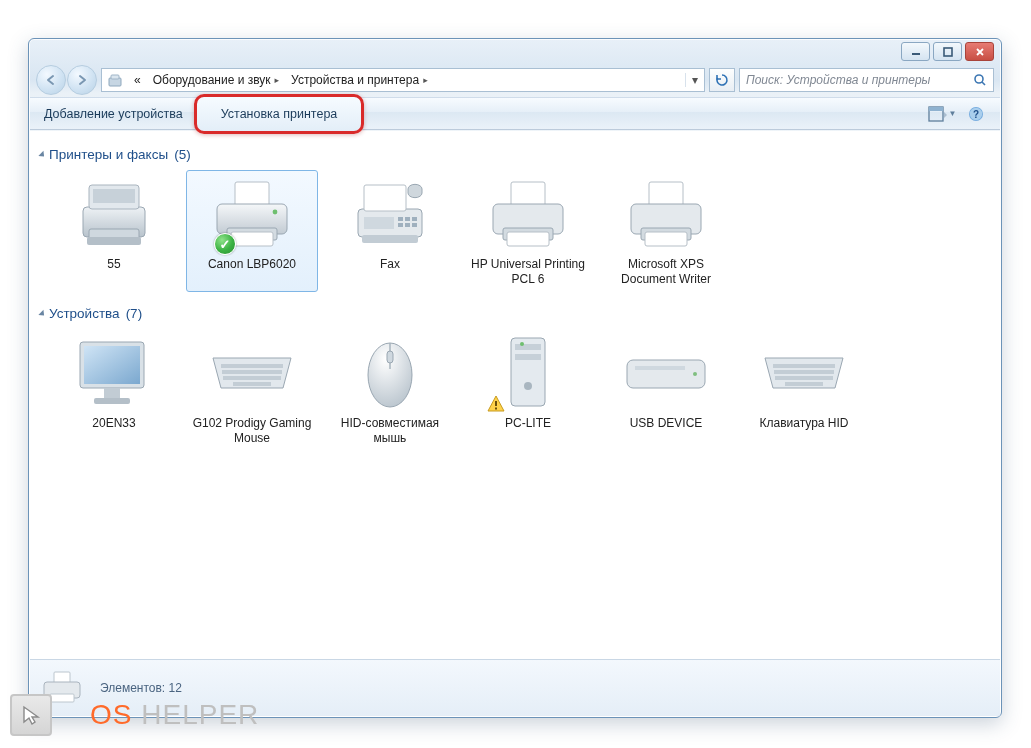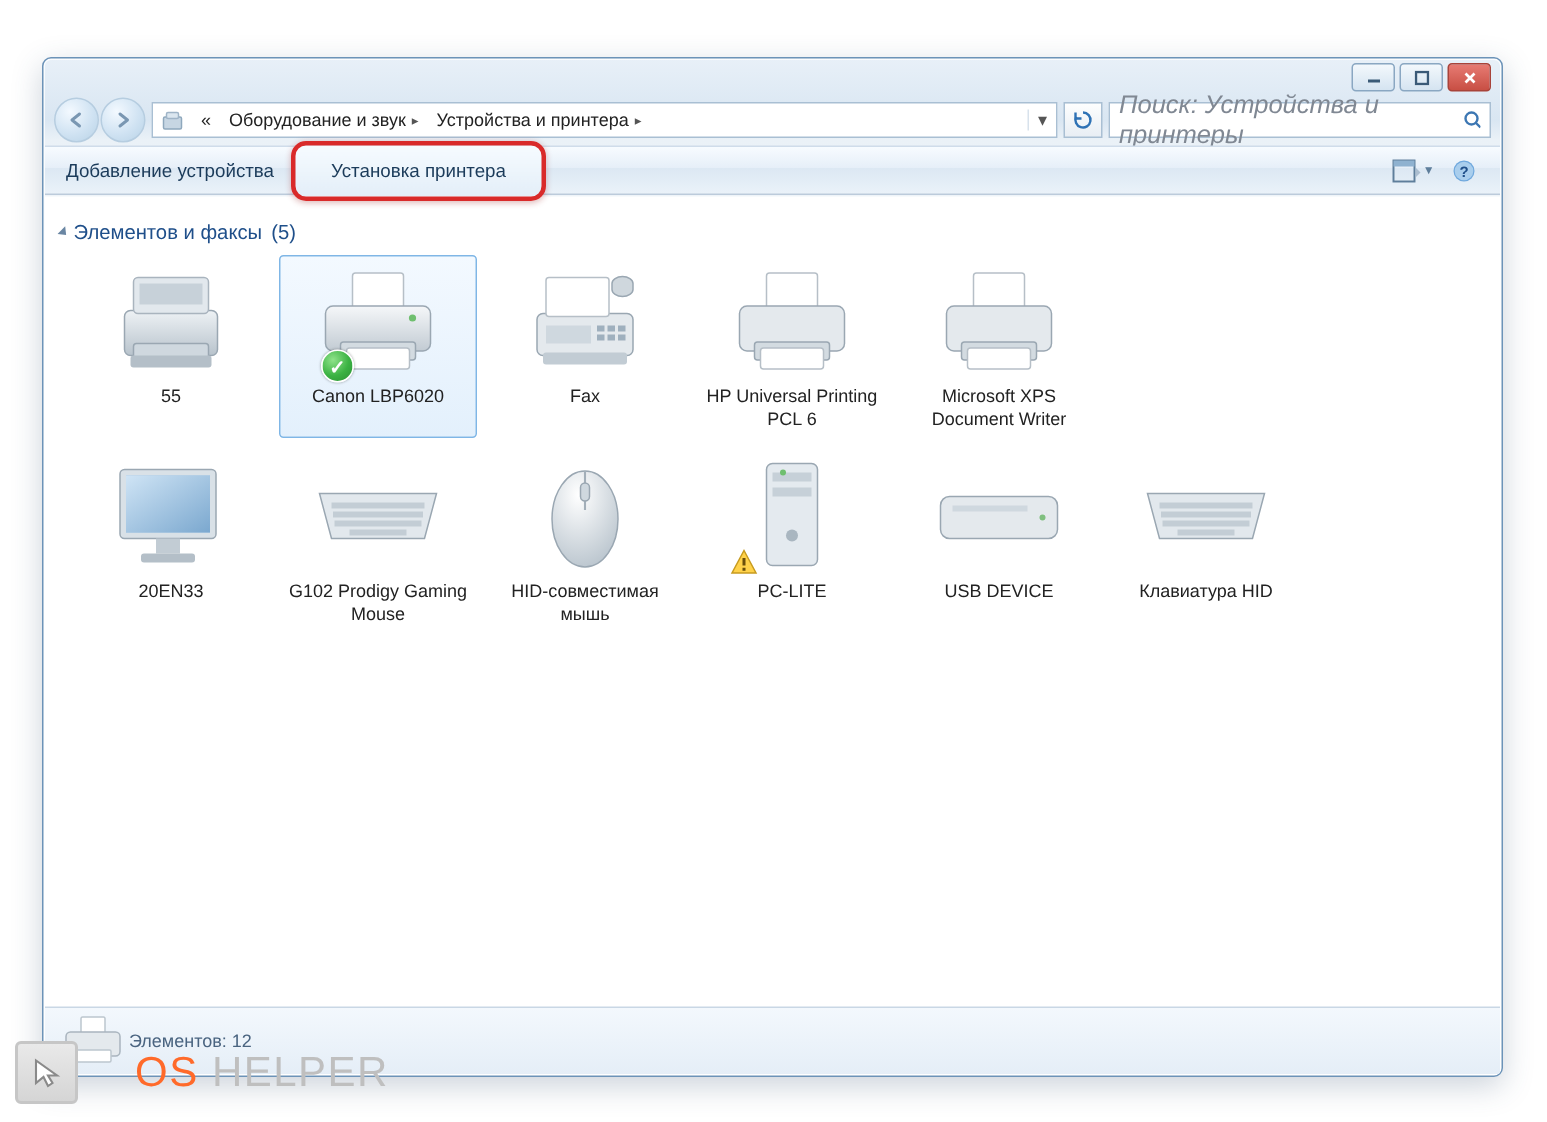--- a/index.html
+++ b/index.html
@@ -65,21 +65,21 @@
     border: 1px solid #a9bfd3;
     background: linear-gradient(to bottom,#fdfefe,#e8eef4);
     display:flex;align-items:center;justify-content:center; color:#2a71b8;font-weight:bold;font-size:12px;
   }
   .searchbox {
     width: 255px; height: 24px;
     border: 1px solid #a9bfd3;
     background: #fff;
     display:flex;align-items:center;
     padding: 0 6px;
-    color:#808893;font-style:italic;font-size:17px;
+    color:#808893;font-style:italic;font-size:12px;
     justify-content:space-between;
   }
 
   
   .toolbar {
     position: absolute;
     top: 58px; left: 1px; right: 1px; height: 33px;
     background: linear-gradient(to bottom,#f7fbff,#e6eff8 45%,#dce8f3 46%,#eaf2f9);
     border-top: 1px solid #cfdcea;
     border-bottom: 1px solid #bccbdb;
@@ -134,24 +134,24 @@
   .iconbox { width:96px; height:78px; display:flex; align-items:center; justify-content:center; position:relative; margin-bottom:4px; }
   .item-label { line-height:1.25; max-width:120px; }
 
   
   .badge-default { position:absolute; left:10px; bottom:-2px; width:22px; height:22px; border-radius:50%; background:radial-gradient(circle at 35% 30%,#8fe38a,#3bb243 55%,#2a8f33); border:1.5px solid #fff; box-shadow:0 0 2px rgba(0,0,0,.4); display:flex;align-items:center;justify-content:center;color:#fff;font-size:13px;font-weight:bold;}
   .badge-warn { position:absolute; left:6px; bottom:-2px; width:20px; height:20px; }
 
   
   .statusbar {
     position:absolute;
-    left:1px; right:1px; bottom:1px; height:45px;
+    left:1px; right:1px; bottom:1px; height:57px;
     background: linear-gradient(to bottom,#f3f8fd,#e5eef7);
     border-top:1px solid #c9d7e5;
-    display:flex; align-items:center; padding-left:8px;
+    display:flex; align-items:center; gap:14px; padding-left:8px;
     font-size:12px; color:#4a6480;
   }
   .statusbar .thumb { width:48px;height:38px;display:flex;align-items:center;justify-content:center; }
 
   
   .watermark {
     position:absolute; left:10px; bottom:12px;
     display:flex; align-items:center; gap:8px;
     color:#bfbfbf; font-size:28px; font-weight:300; letter-spacing:1px;
     font-family:"Segoe UI Light","Segoe UI",sans-serif;
@@ -266,21 +266,21 @@
             <text x="8" y="12" text-anchor="middle" font-size="10" font-weight="bold" fill="#1f4f8a">?</text>
           </svg>
       </div>
     </div>
   </div>
 
   <div class="content">
 
     <div class="group-hdr">
       <span class="disclosure"></span>
-      <span>Элементов и факсы</span>
+      <span>Принтеры и факсы</span>
       <span>(5)</span>
     </div>
 
     <div class="group-body">
 
       <div class="item">
         <div class="iconbox">
           <svg width="78" height="70" viewBox="0 0 78 70">
             <defs>
                 <linearGradient id="mfp" x1="0" y1="0" x2="0" y2="1">
@@ -357,20 +357,25 @@
             <rect x="24" y="4" width="34" height="24" rx="2" fill="#fff" stroke="#b6bfc7"></rect>
             <rect x="6" y="26" width="70" height="30" rx="5" fill="#e4e9ed" stroke="#9aa7b2"></rect>
             <rect x="16" y="50" width="50" height="12" rx="2" fill="#d3dbe1" stroke="#9aa7b2"></rect>
             <rect x="20" y="54" width="42" height="14" rx="2" fill="#fff" stroke="#b6bfc7"></rect>
           </svg>
         </div>
         <div class="item-label">Microsoft XPS Document Writer</div>
       </div>
     </div>
 
+    <div class="group-hdr">
+      <span class="disclosure"></span>
+      <span>Устройства</span>
+      <span>(7)</span>
+    </div>
 
     <div class="group-body">
 
       <div class="item">
         <div class="iconbox">
           <svg width="84" height="74" viewBox="0 0 84 74">
             <rect x="8" y="6" width="64" height="46" rx="3" fill="#d9e1e7" stroke="#9aa7b2"></rect>
             <rect x="12" y="10" width="56" height="38" fill="#9cc1e3"></rect>
             <rect x="12" y="10" width="56" height="38" fill="url(#scr)"></rect>
             <defs>

